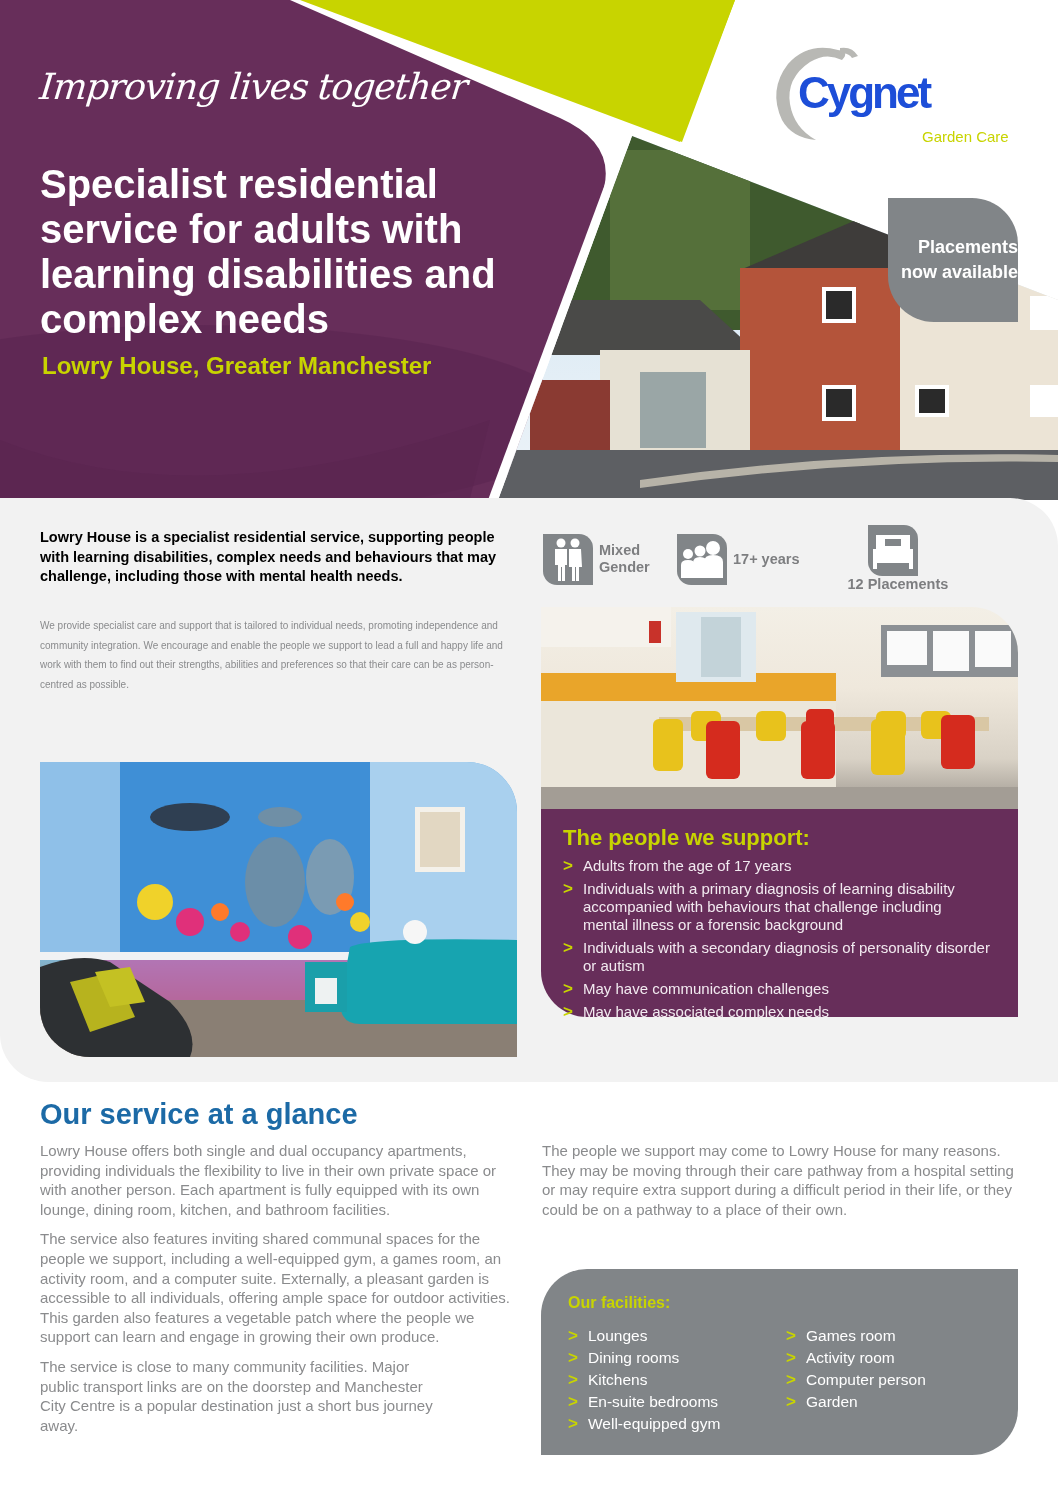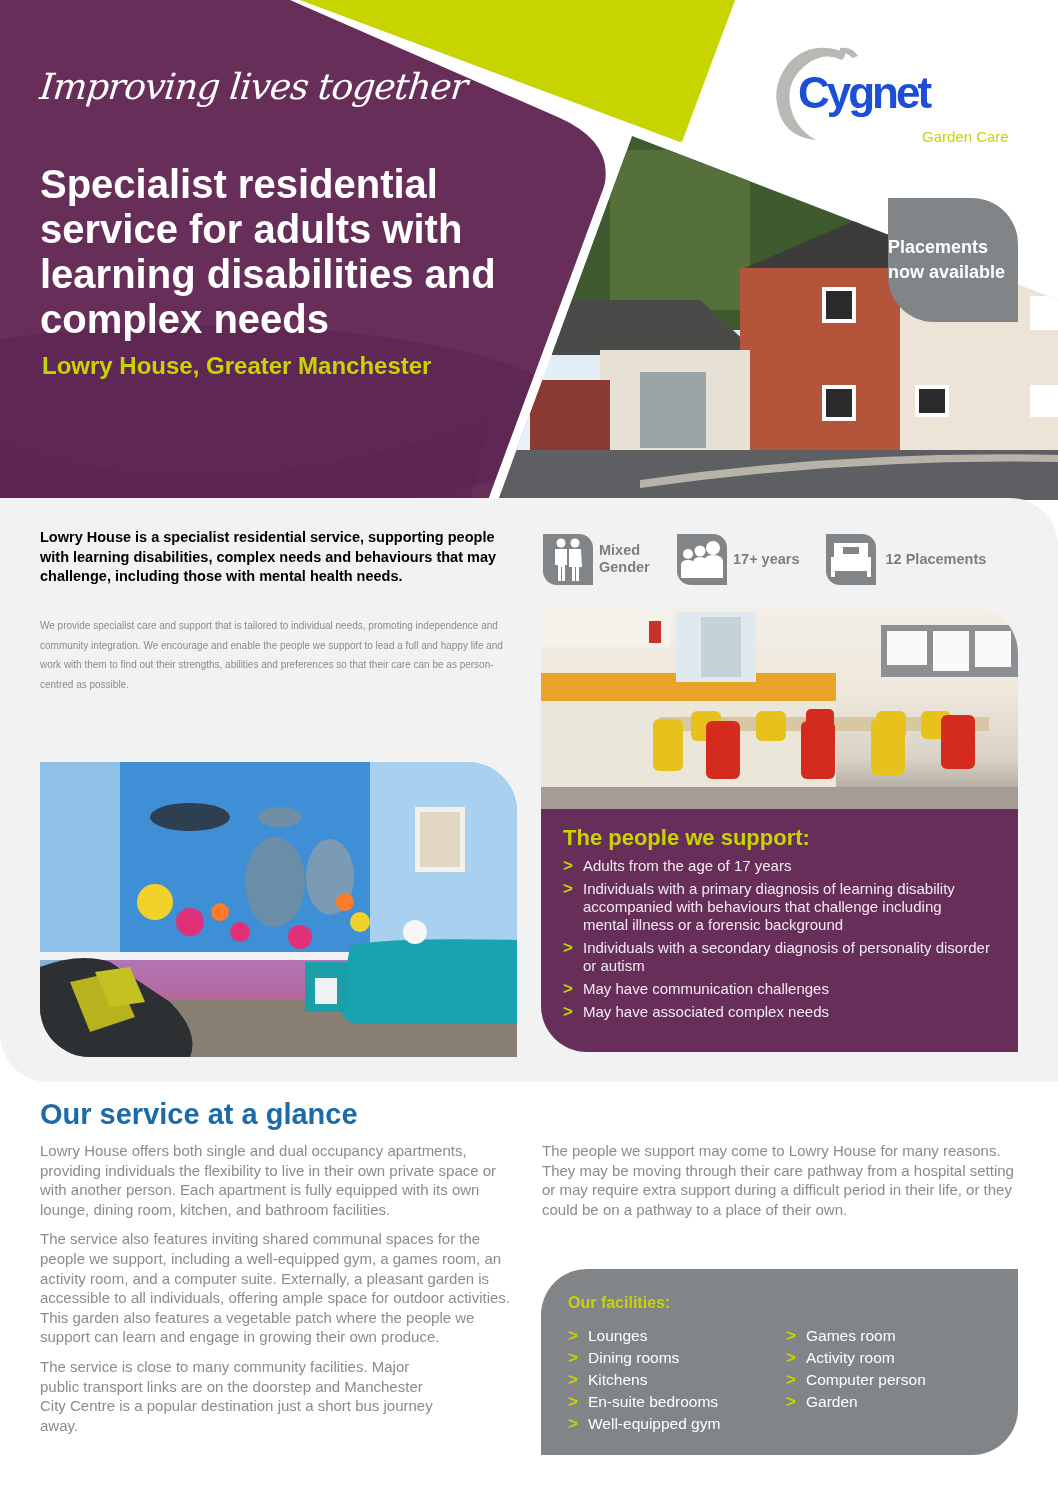--- a/index.html
+++ b/index.html
@@ -28,21 +28,21 @@
     color: #1d4ed8; font-weight: bold; font-size: 44px; letter-spacing: -3px; line-height: 70px;
   }
   .logo-sub {
     position: absolute; left: 154px; top: 88px;
     color: #c8d400; font-size: 15px;
   }
   .placements-badge {
     position: absolute; left: 888px; top: 198px; width: 130px; height: 124px;
     background: #818588; border-radius: 0 46px 0 46px;
     color: #ffffff; font-weight: bold; font-size: 18px; line-height: 25px;
-    display: flex; align-items: center; justify-content: center; text-align: left;
+    display: flex; align-items: center; justify-content: center; text-align: right;
   }
 
   
   .grey-panel {
     position: absolute; left: 0; top: 498px; width: 1058px; height: 584px;
     background: #f2f2f2; border-radius: 0 48px 0 48px;
   }
   .intro-bold {
     position: absolute; left: 40px; top: 528px; width: 470px;
     color: #000000; font-weight: bold; font-size: 14.5px; line-height: 19.7px;
@@ -66,21 +66,21 @@
     border-radius: 0 50px 0 50px; overflow: hidden;
     background: linear-gradient(180deg, #6fb1e6 0%, #4e9ad8 40%, #7fc6ef 62%, #8f8479 82%, #7a7066 100%);
   }
   .photo-dining {
     position: absolute; left: 541px; top: 607px; width: 477px; height: 202px;
     border-radius: 0 46px 0 0; overflow: hidden;
     background: linear-gradient(180deg, #f3efe6 0%, #efe8dc 40%, #d9d2c6 75%, #9b958d 100%);
   }
 
   .support-box {
-    position: absolute; left: 541px; top: 809px; width: 477px; height: 243px;
+    position: absolute; left: 541px; top: 809px; width: 477px; height: 208px;
     background: #672e5a; border-radius: 0 0 0 46px;
     padding: 14px 20px 0 22px;
   }
   .support-title { color: #c8d400; font-weight: bold; font-size: 22px; line-height: 30px; margin-bottom: 4px; }
   .support-list { list-style: none; }
   .support-list li {
     position: relative; padding-left: 20px; color: #f2eaf0;
     font-size: 15px; line-height: 18px; margin-bottom: 5px;
   }
   .chev { position: absolute; left: 0; top: 0; color: #c8d400; font-weight: bold; font-size: 17px; }
@@ -193,21 +193,21 @@
         <circle cx="8" cy="14" r="5" fill="#fff"></circle>
           <circle cx="20" cy="11" r="5.5" fill="#fff"></circle>
           <circle cx="33" cy="8" r="7" fill="#fff"></circle>
         <path d="M1,38 v-13 q0,-5 7,-5 q7,0 7,5 v13 z" fill="#fff"></path>
         <path d="M13,38 v-15 q0,-6 7,-6 q7,0 7,6 v15 z" fill="#fff"></path>
         <path d="M24,38 v-16 q0,-7 9,-7 q10,0 10,7 v16 z" fill="#fff"></path>
       </svg>
     </div>
     <div class="stat-label">17+ years</div>
   </div>
-  <div class="stat" style="margin-left:10px;">
+  <div class="stat" style="margin-left:28px;flex-direction:column;">
     <div class="stat-icon">
       <svg width="42" height="36" viewBox="0 0 42 36">
         <rect x="4" y="2" width="34" height="14" fill="#fff"></rect>
         <rect x="13" y="6" width="16" height="7" fill="#818588"></rect>
         <rect x="1" y="16" width="40" height="14" fill="#fff"></rect>
         <rect x="1" y="30" width="4" height="6" fill="#fff"></rect>
           <rect x="37" y="30" width="4" height="6" fill="#fff"></rect>
       </svg>
     </div>
     <div class="stat-label" style="margin-left:4px;">12 Placements</div>

